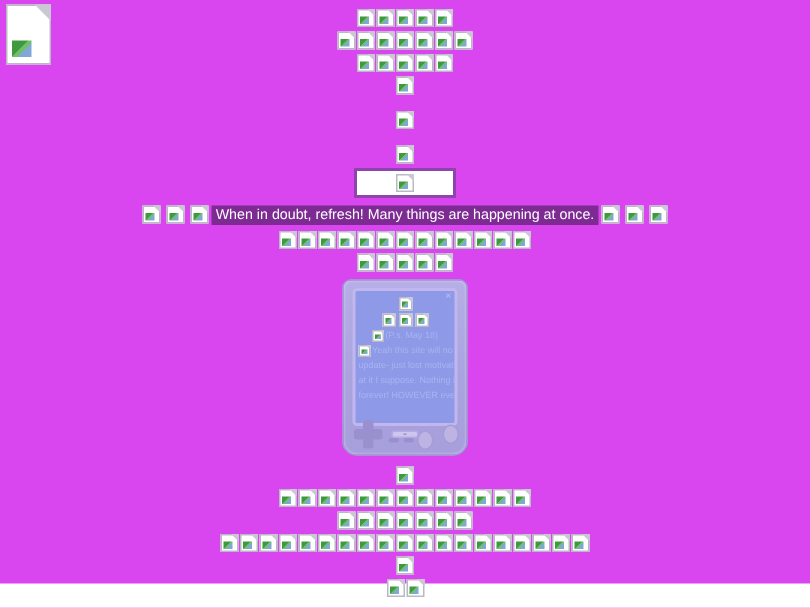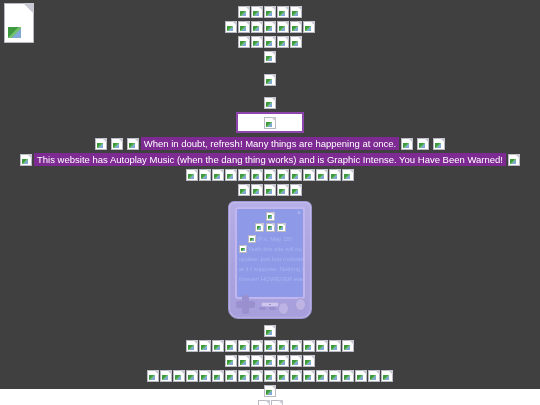--- a/index.html
+++ b/index.html
@@ -10,21 +10,21 @@
     width: 540px;
     height: 405px;
     overflow: hidden;
     font-family: "Liberation Sans", sans-serif;
   }
 
   .page {
     position: relative;
     width: 540px;
     height: 389px;
-    background: #404040;
+    background: #d946ef;
     text-align: center;
   }
 
   
   .bimg {
     display: inline-block;
     width: 12px;
     height: 12px;
     background: #ffffff;
     border: 1px solid #b9b9c4;
@@ -291,25 +291,20 @@
   <div class="spacer-4"></div>
 
   <div class="banner-line">
     <span><span class="bimg"></span><span class="bimg"></span><span class="bimg"></span></span>
     <span class="banner">When in doubt, refresh! Many things are happening at once.</span>
     <span><span class="bimg"></span><span class="bimg"></span><span class="bimg"></span></span>
   </div>
 
   <div class="spacer-2"></div>
 
-  <div class="banner-line">
-    <span><span class="bimg"></span></span>
-    <span class="banner">This website has Autoplay Music (when the dang thing works) and is Graphic Intense. You Have Been Warned!</span>
-    <span><span class="bimg"></span></span>
-  </div>
 
   <div class="spacer-2"></div>
 
   <div class="icon-row"><span class="bimg"></span><span class="bimg"></span><span class="bimg"></span><span class="bimg"></span><span class="bimg"></span><span class="bimg"></span><span class="bimg"></span><span class="bimg"></span><span class="bimg"></span><span class="bimg"></span><span class="bimg"></span><span class="bimg"></span><span class="bimg"></span></div>
   <div class="spacer-2"></div>
   <div class="icon-row"><span class="bimg"></span><span class="bimg"></span><span class="bimg"></span><span class="bimg"></span><span class="bimg"></span></div>
 
   <div class="spacer-4"></div>
 
   <div>

